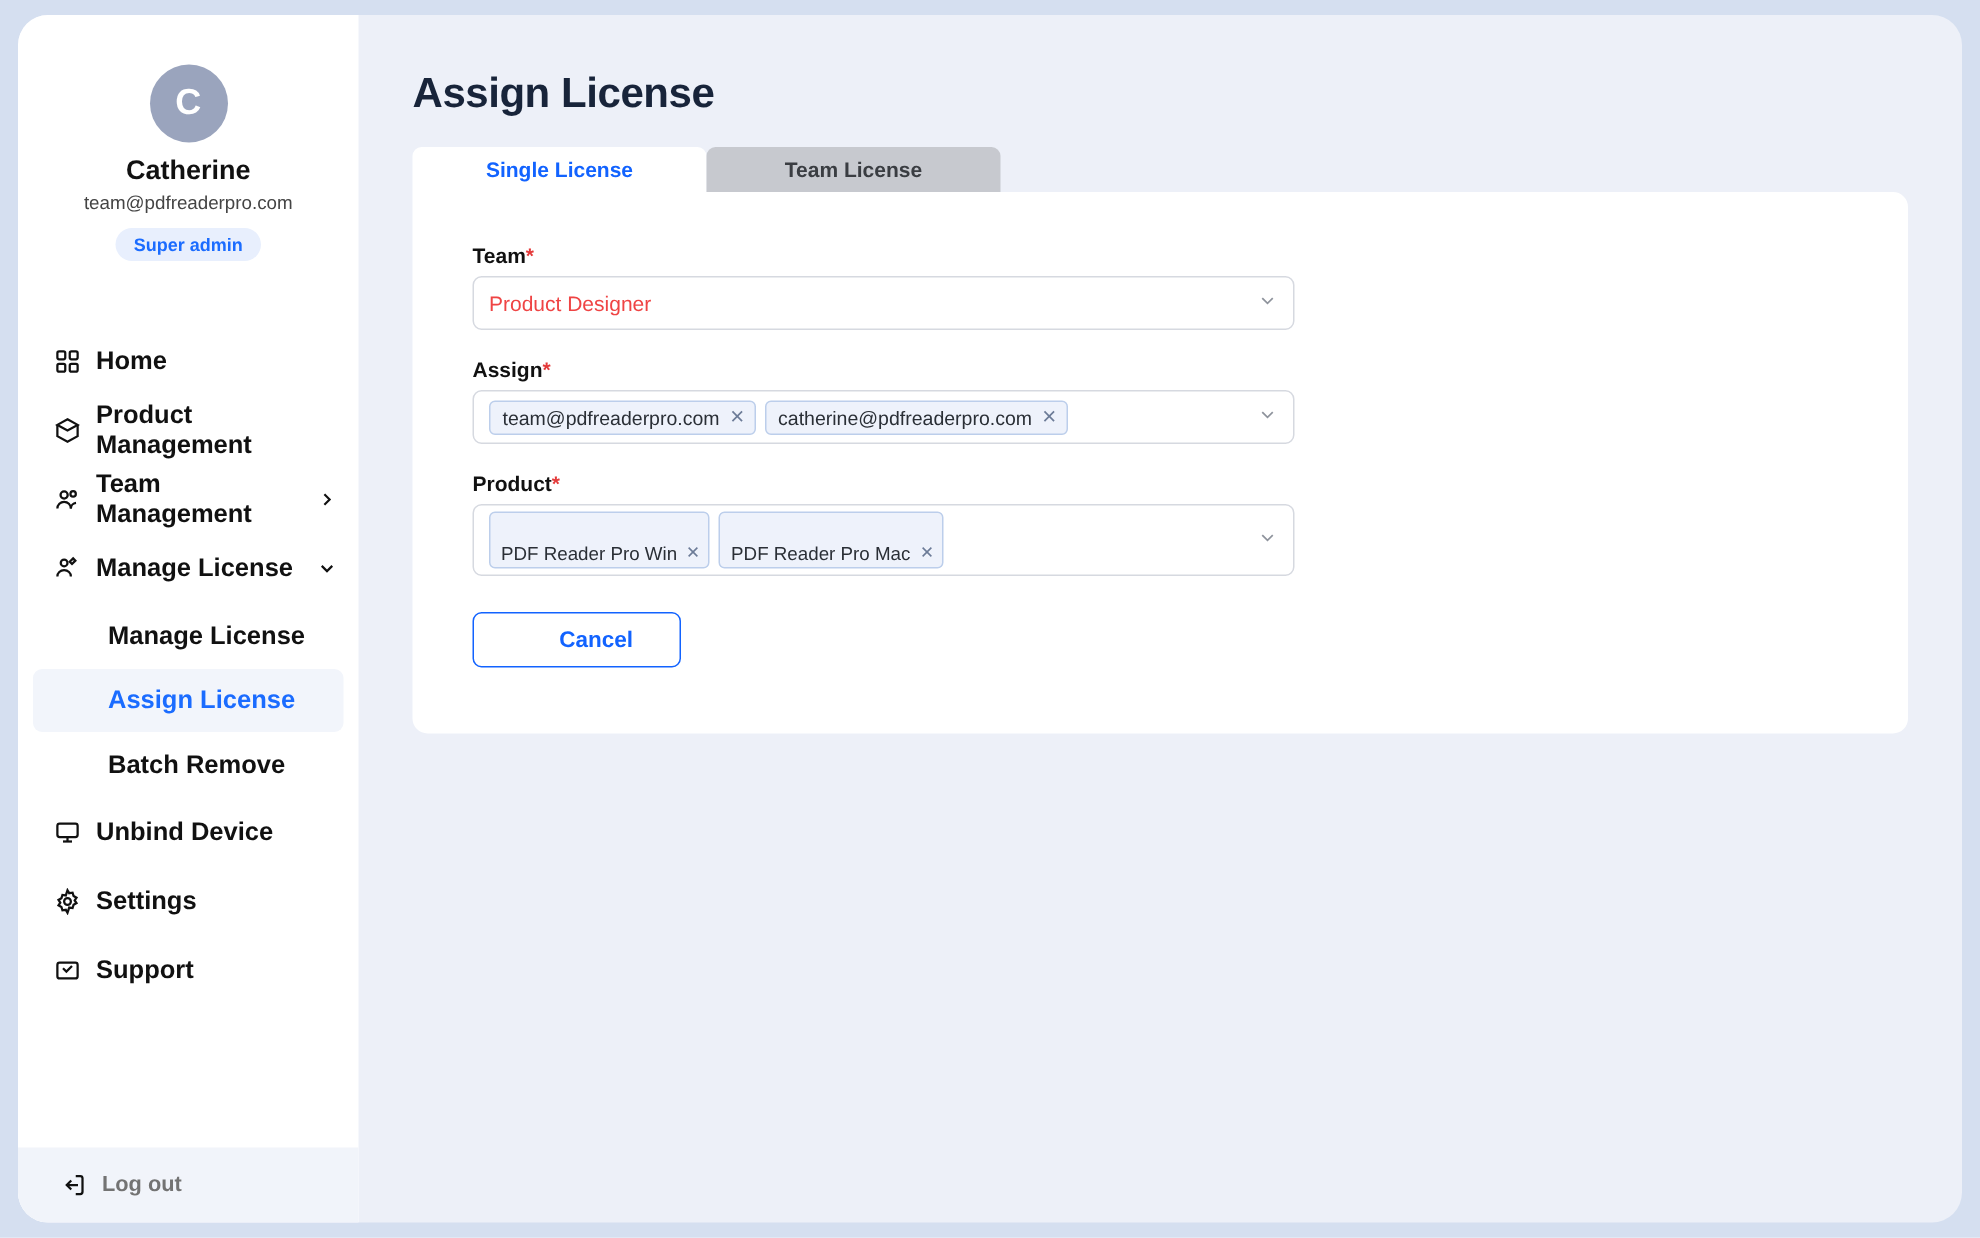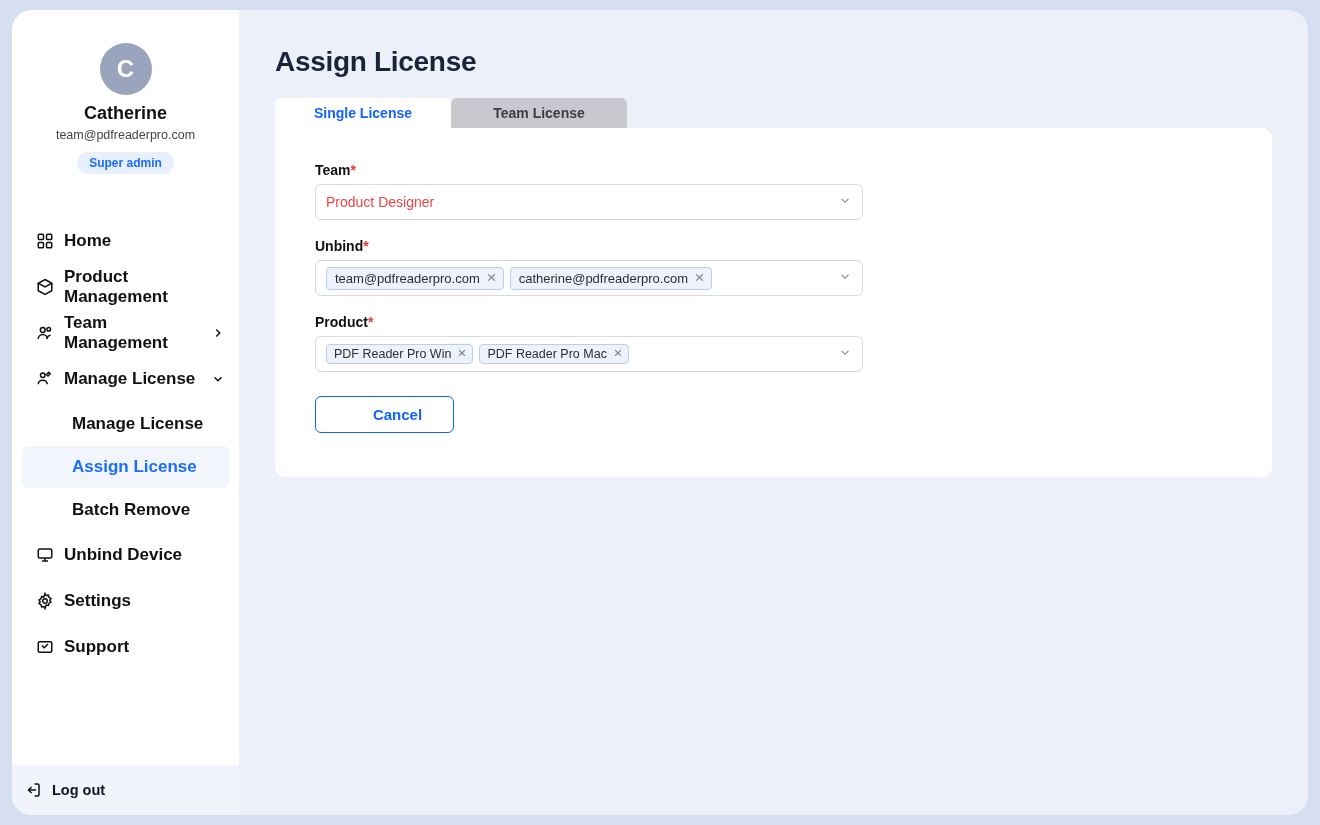--- a/index.html
+++ b/index.html
@@ -81,36 +81,36 @@
       display: flex; align-items: center; justify-content: center;
     }
     .nav-caret {
       margin-left: auto;
     }
     .nav-caret svg { display:block; }
     .logout-bar {
       height: 50px;
       background: #f1f4fa;
       display: flex; align-items: center;
-      padding-left: 12px;
+      padding-left: 28px;
       font-size: 14.5px;
       font-weight: 600;
-      color: #0f172a;
+      color: #737373;
       cursor: pointer;
       margin-top: 17px;
     }
     .logout-bar .nav-icon { margin-right: 10px; }
 
     
     .main { flex: 1; padding: 36px 36px 0 36px; }
     .page-title { font-size: 28px; font-weight: 800; color: #18243a; letter-spacing: -0.3px; margin-bottom: 20px; }
 
     .tabs { display: flex; }
     .tab {
-      width: 176px; height: 30px;
+      width: 196px; height: 30px;
       display: flex; align-items: center; justify-content: center;
       font-size: 14px; font-weight: 600;
       cursor: pointer;
       border-radius: 6px 6px 0 0;
     }
     .tab.active {
       background: #ffffff;
       color: #1263ff;
     }
     .tab.inactive {
@@ -156,21 +156,21 @@
       padding: 3px 6px 3px 8px;
       font-size: 13px;
       color: #2a2f36;
       cursor: default;
     }
     .chip .x {
       margin-left: 6px;
       color: #6c7b97;
       cursor: pointer;
     }
-    .chip.small { font-size: 12.5px; padding: 2px 5px 2px 7px; }
+    .chip.small { font-size: 12.5px; padding: 20px 5px 2px 7px; }
 
     .btn-row { display: flex; gap: 14px; margin-top: 24px; }
     .btn {
       width: 139px; height: 37px;
       border-radius: 6px;
       display: flex; align-items: center; justify-content: center;
       font-size: 15px; font-weight: 600;
       cursor: pointer;
       padding-left: 26px;
     }
@@ -319,21 +319,21 @@
           <span class="select-caret">
             <svg width="14" height="14" viewBox="0 0 24 24" fill="none" stroke="#8e939c" stroke-width="2">
                 <polyline points="6 9 12 15 18 9"></polyline>
               </svg>
           </span>
         </div>
       </div>
 
       <div class="field">
         <div class="field-label">
-          <span>Unbind</span><span class="req">*</span>
+          <span>Assign</span><span class="req">*</span>
         </div>
         <div class="select-box has-value">
           <span class="chip">
             <span>team@pdfreaderpro.com</span>
             <span class="x">
               <svg width="11" height="11" viewBox="0 0 24 24" fill="none" stroke="#6c7b97" stroke-width="2.5">
                   <line x1="5" y1="5" x2="19" y2="19"></line>
                   <line x1="19" y1="5" x2="5" y2="19"></line>
                 </svg>
             </span>

